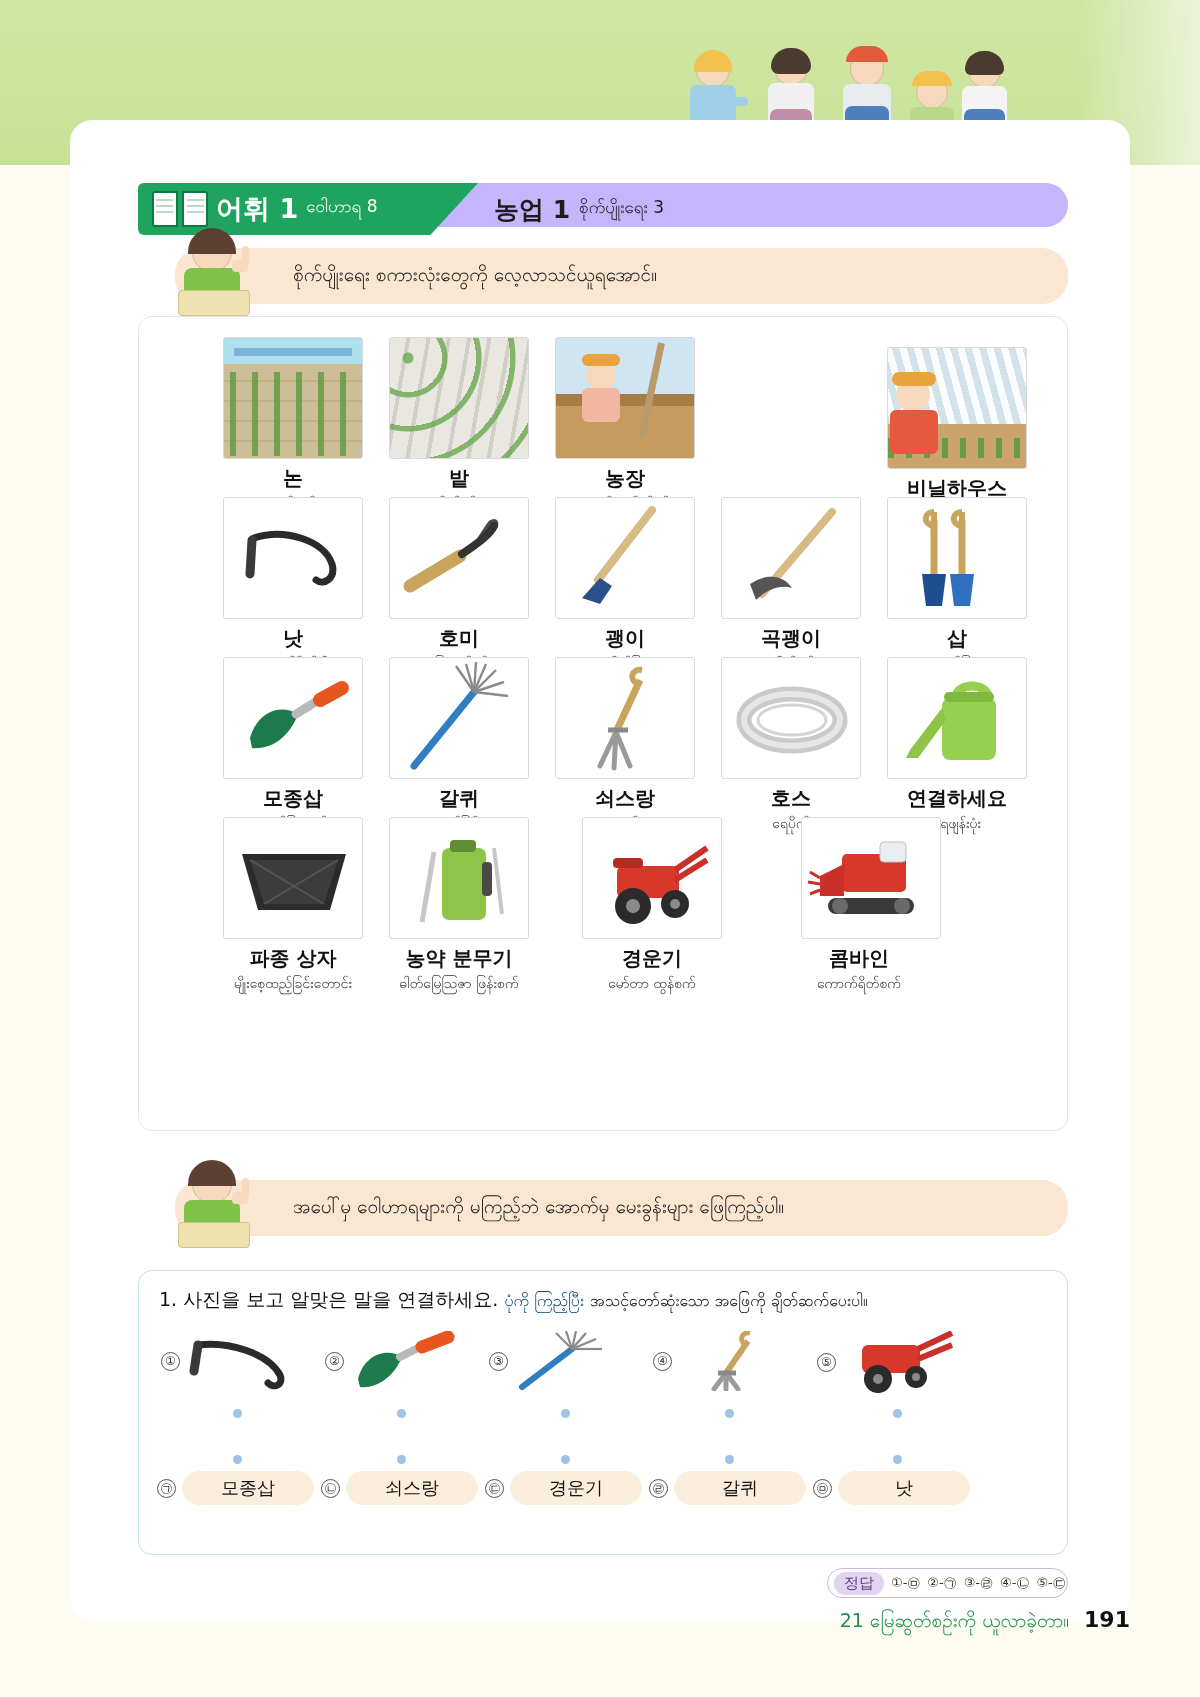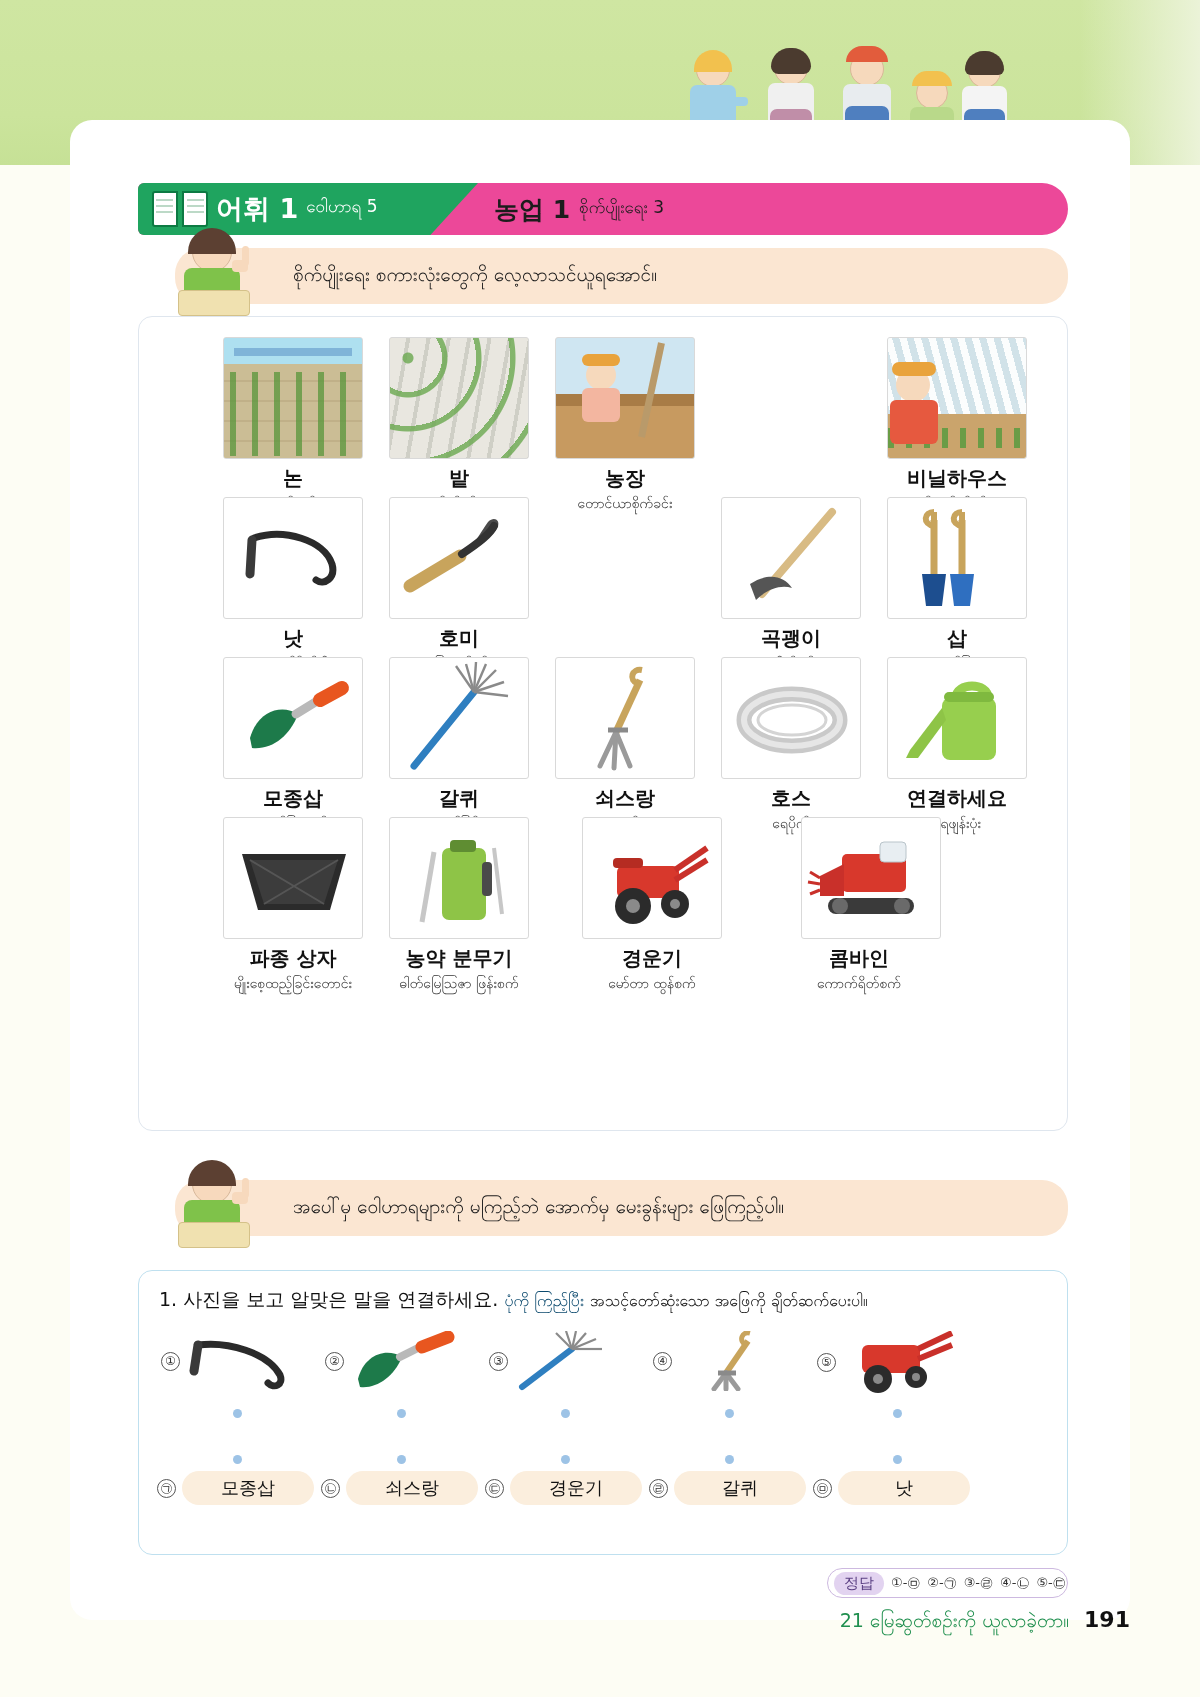--- a/index.html
+++ b/index.html
@@ -31,22 +31,22 @@
     position:absolute; top:120px; left:70px; width:1060px; height:1500px;
     background: #fff;
     border-radius: 22px;
   }
   .page-inner {
     position:absolute; top:0; left:0; right:0; bottom:0;
   }
 
   
   .header {
-    position:absolute; top:63px; left:68px; width:930px; height:52px;
-    background:#ec4899; border-radius:6px 26px 26px 6px;
+    position:absolute; top:63px; left:68px; width:930px; height:44px;
+    background:#c4b5fd; border-radius:6px 26px 26px 6px;
   }
   .header-left {
     position:absolute; top:0; left:0; width:340px; height:52px;
     background:#1fa45f;
     border-radius:6px 0 0 6px;
     clip-path: polygon(0 0, 100% 0, 86% 100%, 0 100%);
     display:flex; align-items:center; padding-left:14px; gap:8px;
   }
   .book-icon { width:56px; height:36px; position:relative; flex:none; }
   .book-icon .pg { position:absolute; top:0; width:26px; height:36px; background:#fff; border:2px solid #0d7a43; }
@@ -172,21 +172,21 @@
         <span class="pg l"></span>
             <span class="pg r"></span>
         <span class="line" style="left:4px;top:8px;width:17px;"></span>
         <span class="line" style="left:4px;top:14px;width:17px;"></span>
         <span class="line" style="left:4px;top:20px;width:17px;"></span>
         <span class="line" style="right:4px;top:8px;width:17px;"></span>
         <span class="line" style="right:4px;top:14px;width:17px;"></span>
         <span class="line" style="right:4px;top:20px;width:17px;"></span>
       </span>
       <span class="hdr-ko">어휘 1</span>
-      <span class="hdr-my">ဝေါဟာရ 5</span>
+      <span class="hdr-my">ဝေါဟာရ 8</span>
     </div>
     <div class="header-right">
       <span class="hdr2-ko">농업 1</span>
       <span class="hdr2-my">စိုက်ပျိုးရေး 3</span>
     </div>
   </div>
 
   <div class="banner" style="top:128px;left:105px;width:893px;height:56px;">
     <span class="txt">စိုက်ပျိုးရေး စကားလုံးတွေကို လေ့လာသင်ယူရအောင်။</span>
   </div>
@@ -234,21 +234,21 @@
           <div style="position:absolute;left:26px;top:16px;width:38px;height:12px;border-radius:10px;background:#e9a33c;"></div>
           <div style="position:absolute;left:26px;top:50px;width:38px;height:34px;background:#f3b6a0;border-radius:6px;"></div>
           <div style="position:absolute;left:92px;top:4px;width:7px;height:96px;background:#b99a6a;transform:rotate(12deg);"></div>
         </div>
       </div>
       <div class="cap-ko">농장</div>
       <div class="cap-my">တောင်ယာစိုက်ခင်း</div>
     </div>
 
 
-    <div class="cell" style="left:748px;top:20px;width:140px;">
+    <div class="cell" style="left:748px;top:30px;width:140px;">
       <div class="thumb" style="background:#e6f0f3;">
         <div class="ill">
           <div style="position:absolute;inset:0;background:repeating-linear-gradient(75deg,rgba(255,255,255,.85) 0 7px,rgba(200,220,228,.7) 7px 14px);"></div>
           <div style="position:absolute;left:0;bottom:0;width:100%;height:44px;background:#caa46c;"></div>
           <div style="position:absolute;left:0;bottom:10px;width:100%;height:20px;background:repeating-linear-gradient(90deg,#6a9c46 0 6px,transparent 6px 18px);"></div>
           <div style="position:absolute;left:8px;top:30px;width:34px;height:34px;border-radius:50%;background:#f6d9bc;"></div>
           <div style="position:absolute;left:4px;top:24px;width:44px;height:14px;border-radius:12px;background:#e9a33c;"></div>
           <div style="position:absolute;left:2px;top:62px;width:48px;height:44px;background:#e6593f;border-radius:6px;"></div>
         </div>
       </div>
@@ -276,20 +276,32 @@
             <path d="M20 88 L70 58" stroke="#c8a45c" stroke-width="13" stroke-linecap="round"></path>
             <path d="M70 58 C92 46, 104 38, 108 28 C110 22, 104 18, 98 24 C92 32, 86 44, 78 52" fill="#4a4a4a"></path>
             <path d="M72 56 C90 44, 100 36, 104 28" stroke="#333" stroke-width="8" fill="none" stroke-linecap="round"></path>
           </svg>
         </div>
       </div>
       <div class="cap-ko">호미</div>
       <div class="cap-my">မြေဆွတ်စဉ်း</div>
     </div>
 
+    <div class="cell" style="left:416px;top:180px;width:140px;">
+      <div class="thumb">
+        <div class="ill">
+          <svg viewBox="0 0 140 122" width="140" height="122">
+            <path d="M96 12 L42 82" stroke="#d8bb84" stroke-width="8" stroke-linecap="round"></path>
+            <path d="M44 80 L26 100 L44 106 L56 88 Z" fill="#2a4f8a"></path>
+          </svg>
+        </div>
+      </div>
+      <div class="cap-ko">괭이</div>
+      <div class="cap-my">ပေါက်ပြား</div>
+    </div>
 
     <div class="cell" style="left:582px;top:180px;width:140px;">
       <div class="thumb">
         <div class="ill">
           <svg viewBox="0 0 140 122" width="140" height="122">
             <path d="M110 14 L40 96" stroke="#d8bb84" stroke-width="8" stroke-linecap="round"></path>
             <path d="M28 86 C46 74, 62 78, 70 90 C58 86, 44 92, 34 102 Z" fill="#555"></path>
           </svg>
         </div>
       </div>

